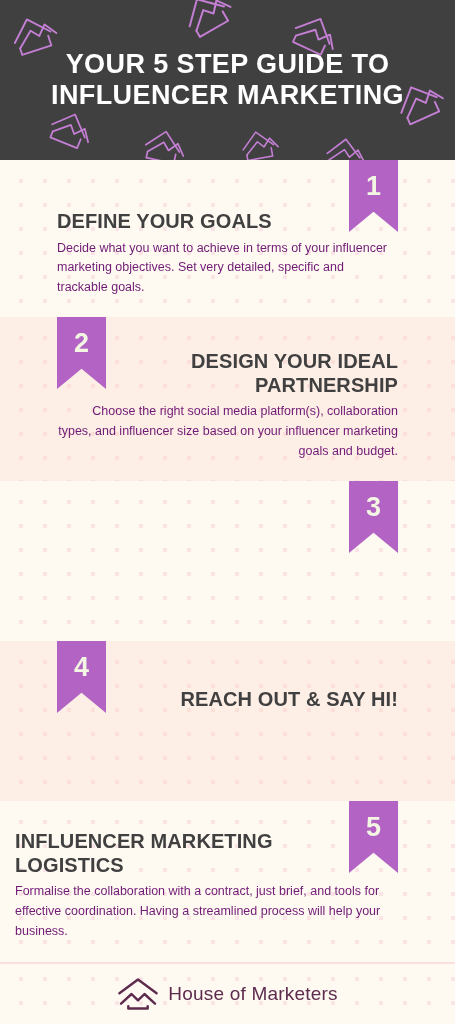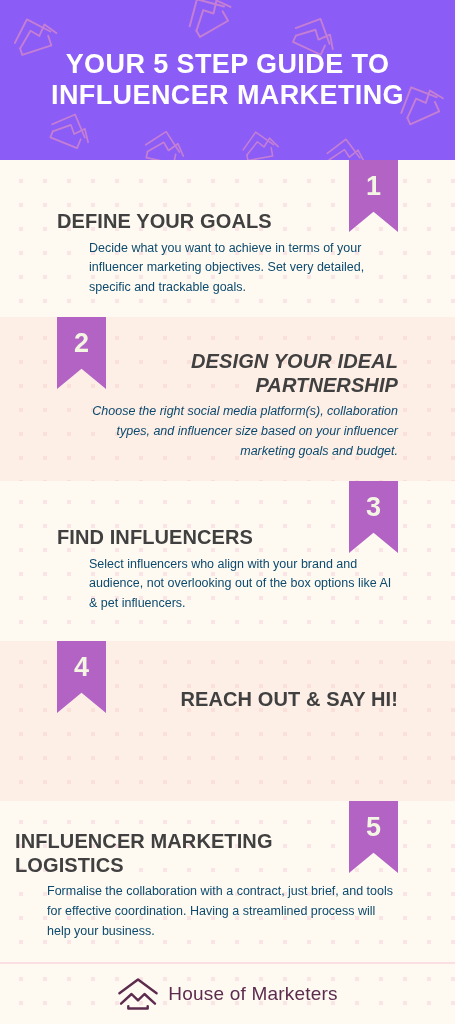--- a/index.html
+++ b/index.html
@@ -12,21 +12,21 @@
   .page {
     position:relative;
     width:455px; height:1024px;
     display:flex; flex-direction:column;
   }
 
   
   .header {
     position:relative;
     height:160px;
-    background:#8b5cf6;
+    background:#404040;
     display:flex; align-items:center; justify-content:center;
     overflow:hidden;
     flex:0 0 160px;
   }
   .header-pattern {
     position:absolute; inset:0;
     pointer-events:none;
   }
   .header-title {
     position:relative;
@@ -98,32 +98,31 @@
 
   .step-title {
     color:#404040;
     font-size:20px;
     font-weight:bold;
     line-height:1.18;
     letter-spacing:0.1px;
     text-transform:uppercase;
   }
   .step-body {
-    color:#0c4a6e;
+    color:#701a75;
     font-size:12.5px;
     line-height:1.58;
     margin-top:5px;
-    margin-left:32px;
   }
 
   
   .s1 { flex:0 0 157px; }
   .s1 .step-content { padding-top:50px; }
   .s2 { flex:0 0 164px; }
-  .s2 .step-content { padding-top:33px;font-style:italic; }
+  .s2 .step-content { padding-top:33px; }
   .s3 { flex:0 0 160px; }
   .s3 .step-content { padding-top:45px; }
   .s4 { flex:0 0 160px; }
   .s4 .step-content { padding-top:47px; }
   .s5 { flex:0 0 161px; }
   .s5 .step-content { padding-top:29px;padding-left:15px; }
   .s5 .step-title { width:280px; }
 
   
   .footer {
@@ -218,24 +217,20 @@
       <h2 class="step-title">DESIGN YOUR IDEAL PARTNERSHIP</h2>
       <p class="step-body">Choose the right social media platform(s), collaboration types, and influencer size based on your influencer marketing goals and budget.</p>
     </div>
   </section>
 
   <section class="step cream s3">
     <div class="dots"></div>
     <div class="ribbon ribbon-right">
       <span class="ribbon-num">3</span>
     </div>
-    <div class="step-content align-left">
-      <h2 class="step-title">FIND INFLUENCERS</h2>
-      <p class="step-body">Select influencers who align with your brand and audience, not overlooking out of the box options like AI &amp; pet influencers.</p>
-    </div>
   </section>
 
   <section class="step pink s4">
     <div class="dots"></div>
     <div class="ribbon ribbon-left">
       <span class="ribbon-num">4</span>
     </div>
     <div class="step-content align-right">
       <h2 class="step-title">REACH OUT &amp; SAY HI!</h2>
     </div>

